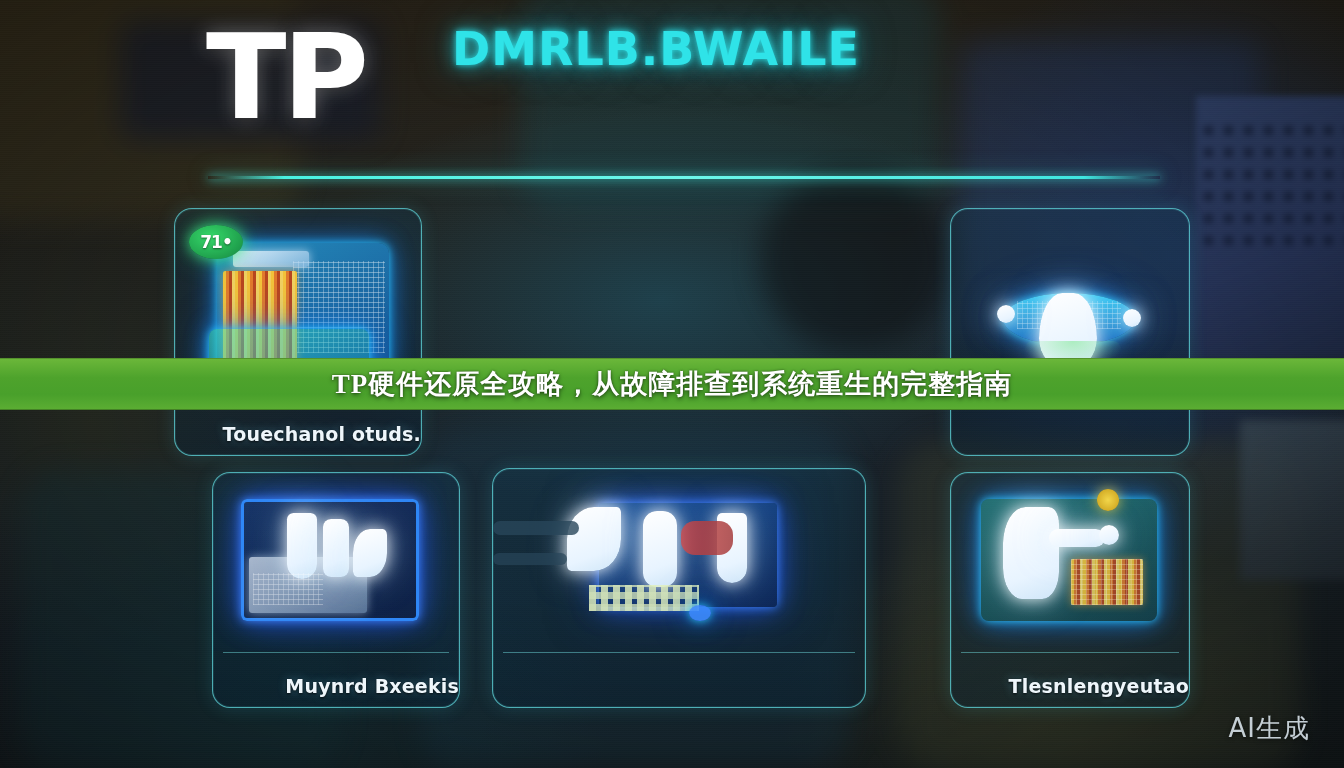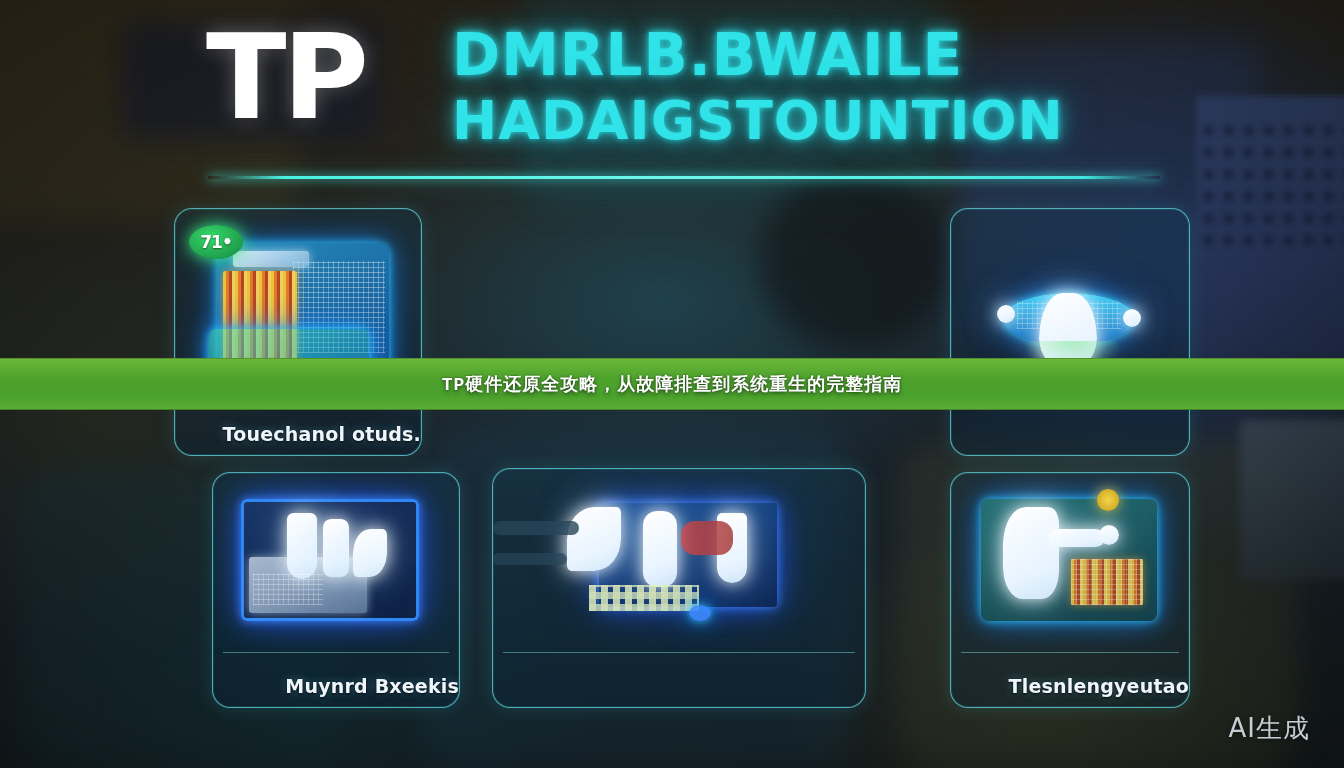--- a/index.html
+++ b/index.html
@@ -84,21 +84,21 @@
     font-family: "DejaVu Sans", sans-serif;
     font-weight: 700;
     letter-spacing: 1px;
     line-height: 1;
     text-shadow:
       0 0 6px rgba(47,227,232,.95),
       0 0 18px rgba(47,227,232,.75),
       0 0 38px rgba(20,160,190,.55),
       0 2px 6px rgba(0,0,0,.55);
   }
-  .title-line1 { font-size: 58px; }
+  .title-line1 { font-size: 46px; }
   .title-line2 { font-size: 54px; margin-top: 10px; }
 
   .title-underline {
     position: absolute; left: 208px; top: 176px; width: 952px; height: 3px;
     background: linear-gradient(90deg, rgba(47,227,232,0) 0%, #49f2e2 8%, #6df7ea 50%, #3fe6e0 92%, rgba(47,227,232,0) 100%);
     box-shadow: 0 0 10px rgba(70,240,230,.9), 0 0 22px rgba(70,240,230,.5);
   }
 
   
   .grid {
@@ -196,22 +196,22 @@
 
   
   .banner {
     position: absolute; left: 0; top: 358px; width: 1344px; height: 52px;
     background: linear-gradient(180deg, #6cb83a 0%, #4ea32c 38%, #49a02b 70%, #5cae33 100%);
     box-shadow: 0 -1px 0 rgba(0,0,0,.25) inset, 0 1px 0 rgba(0,0,0,.2) inset;
     display: flex; align-items: center; justify-content: center;
     z-index: 30;
   }
   .banner-text {
-    font-family: Liberation Mono, monospace;
-    font-size: 18px; font-weight: 700; color: #ffffff;
+    font-family: Liberation Serif, serif;
+    font-size: 27px; font-weight: 700; color: #ffffff;
     letter-spacing: 1px;
     text-shadow: 0 2px 4px rgba(0,0,0,.45), 0 0 2px rgba(0,0,0,.5);
     white-space: nowrap;
   }
 
   
   .watermark {
     position: absolute; right: 34px; bottom: 22px;
     font-family: "DejaVu Sans", sans-serif;
     font-size: 26px; color: rgba(226,236,244,.86);
@@ -248,21 +248,20 @@
   </div>
   <div class="kbd-slab2"></div>
 
   <div class="bg-vignette"></div>
   <div class="bg-grain"></div>
 
   <div class="header">
     <div class="title-tp">TP</div>
     <div class="title-lines">
       <div class="title-line1">DMRLB.BWAILE</div>
-      <div class="title-line2">HADAIGSTOUNTION</div>
     </div>
     <div class="title-underline"></div>
   </div>
 
   <div class="grid">
 
     <div class="card" id="card-1">
       <div class="badge">
         <span>71•</span>
       </div>

